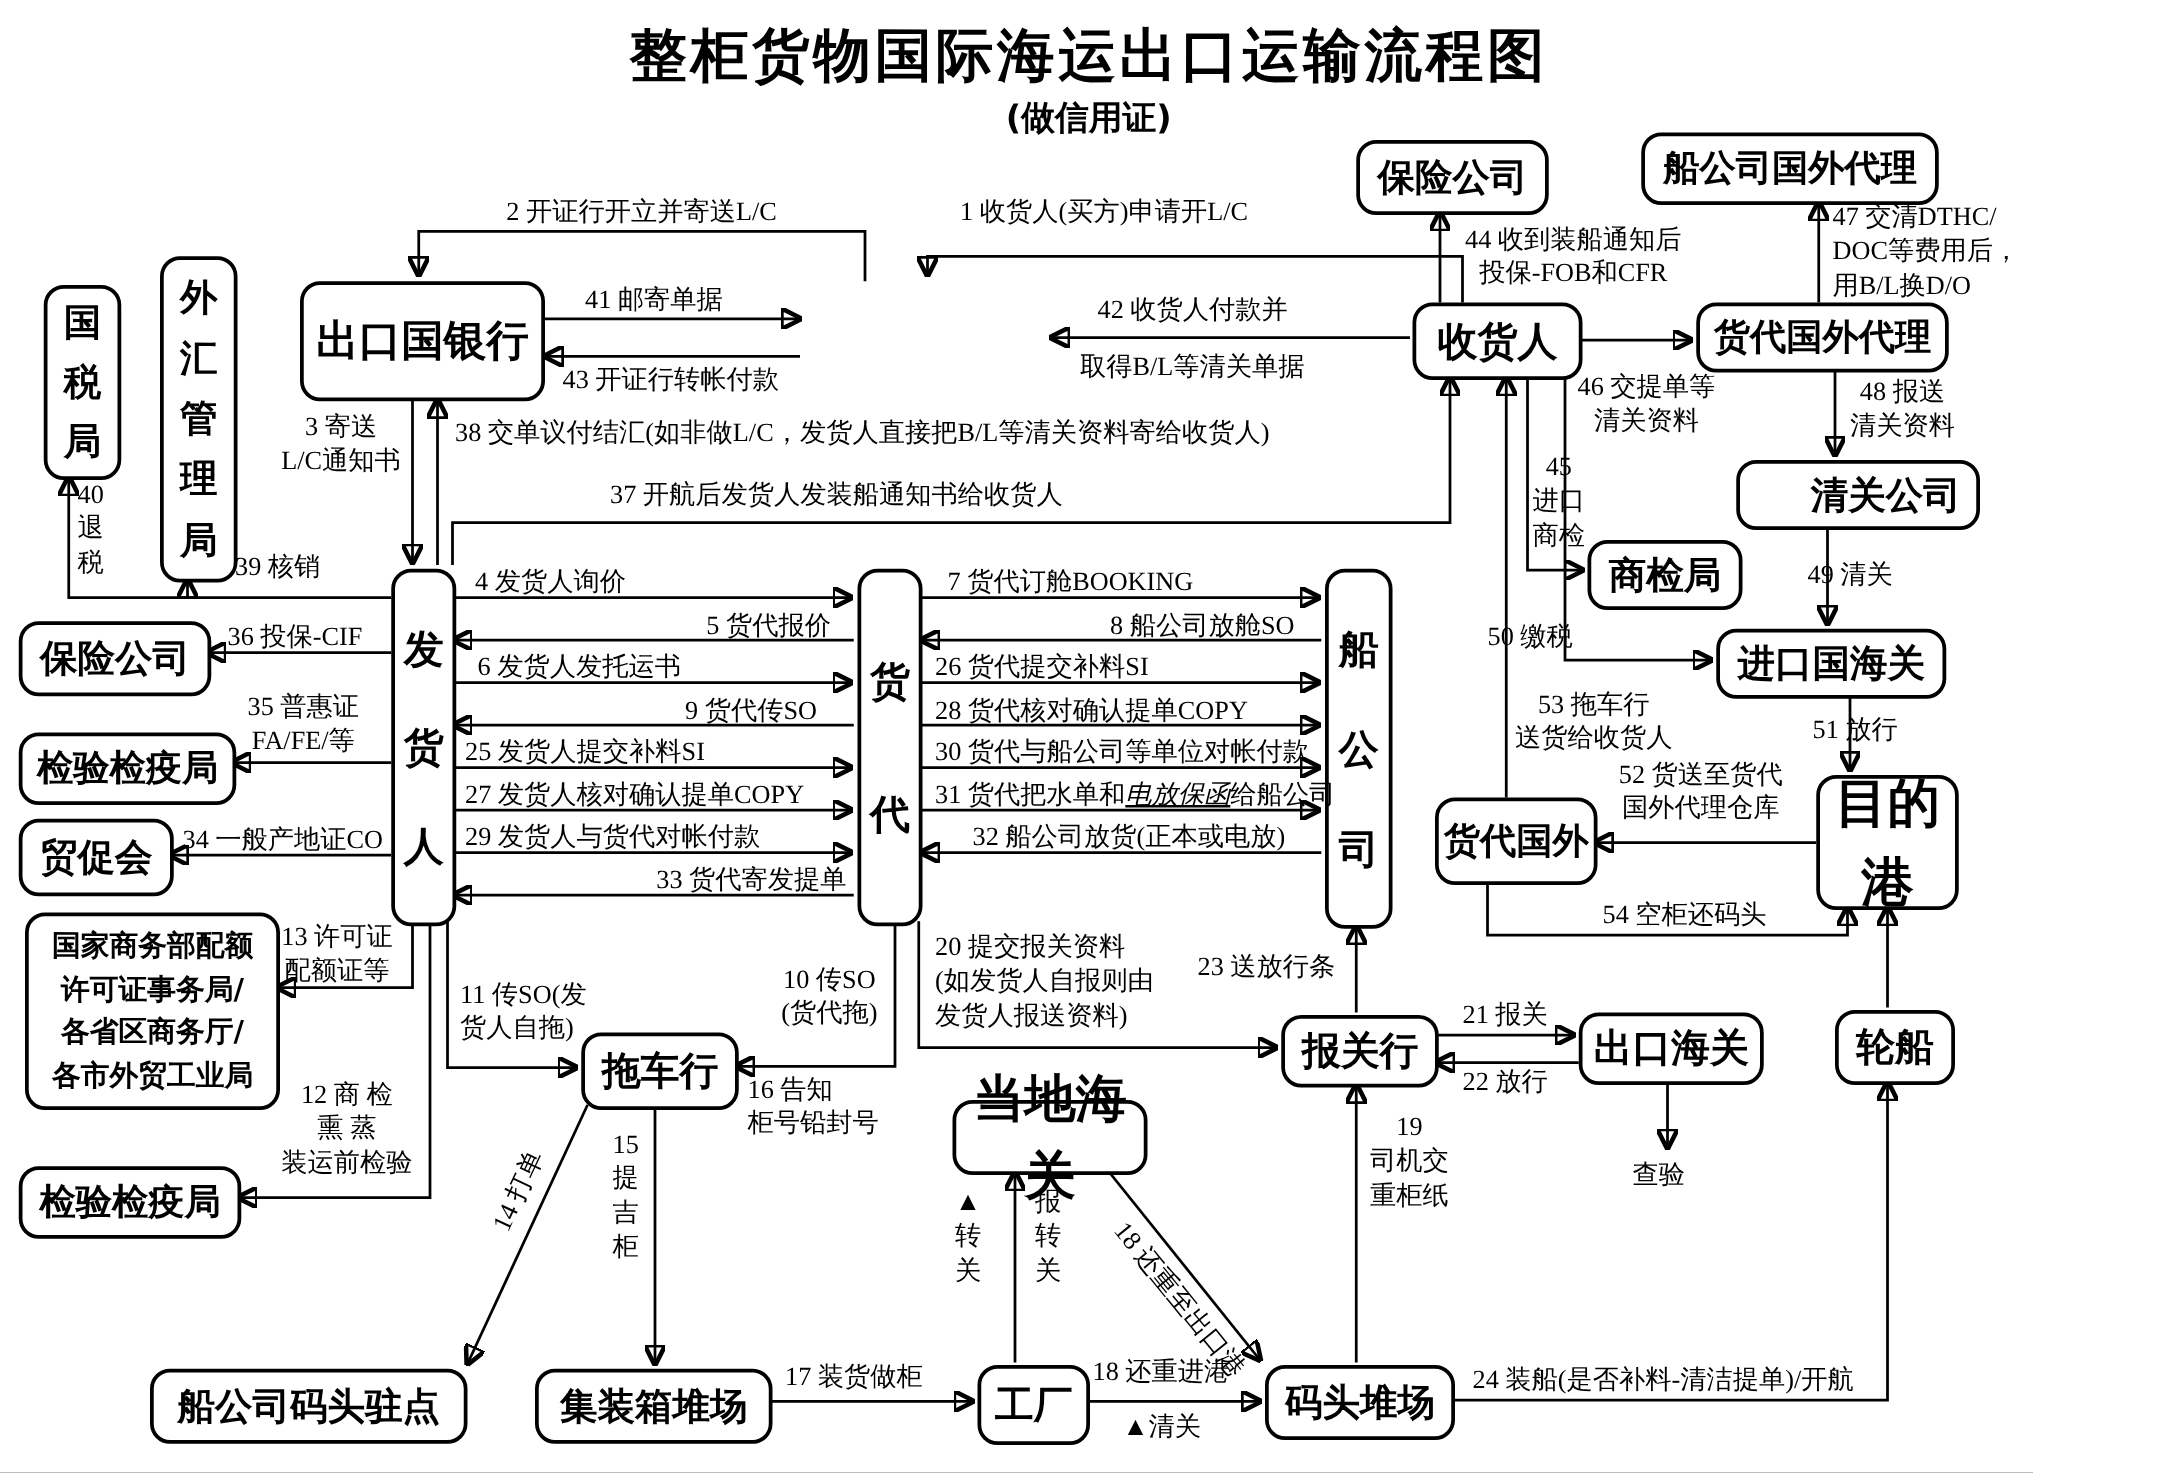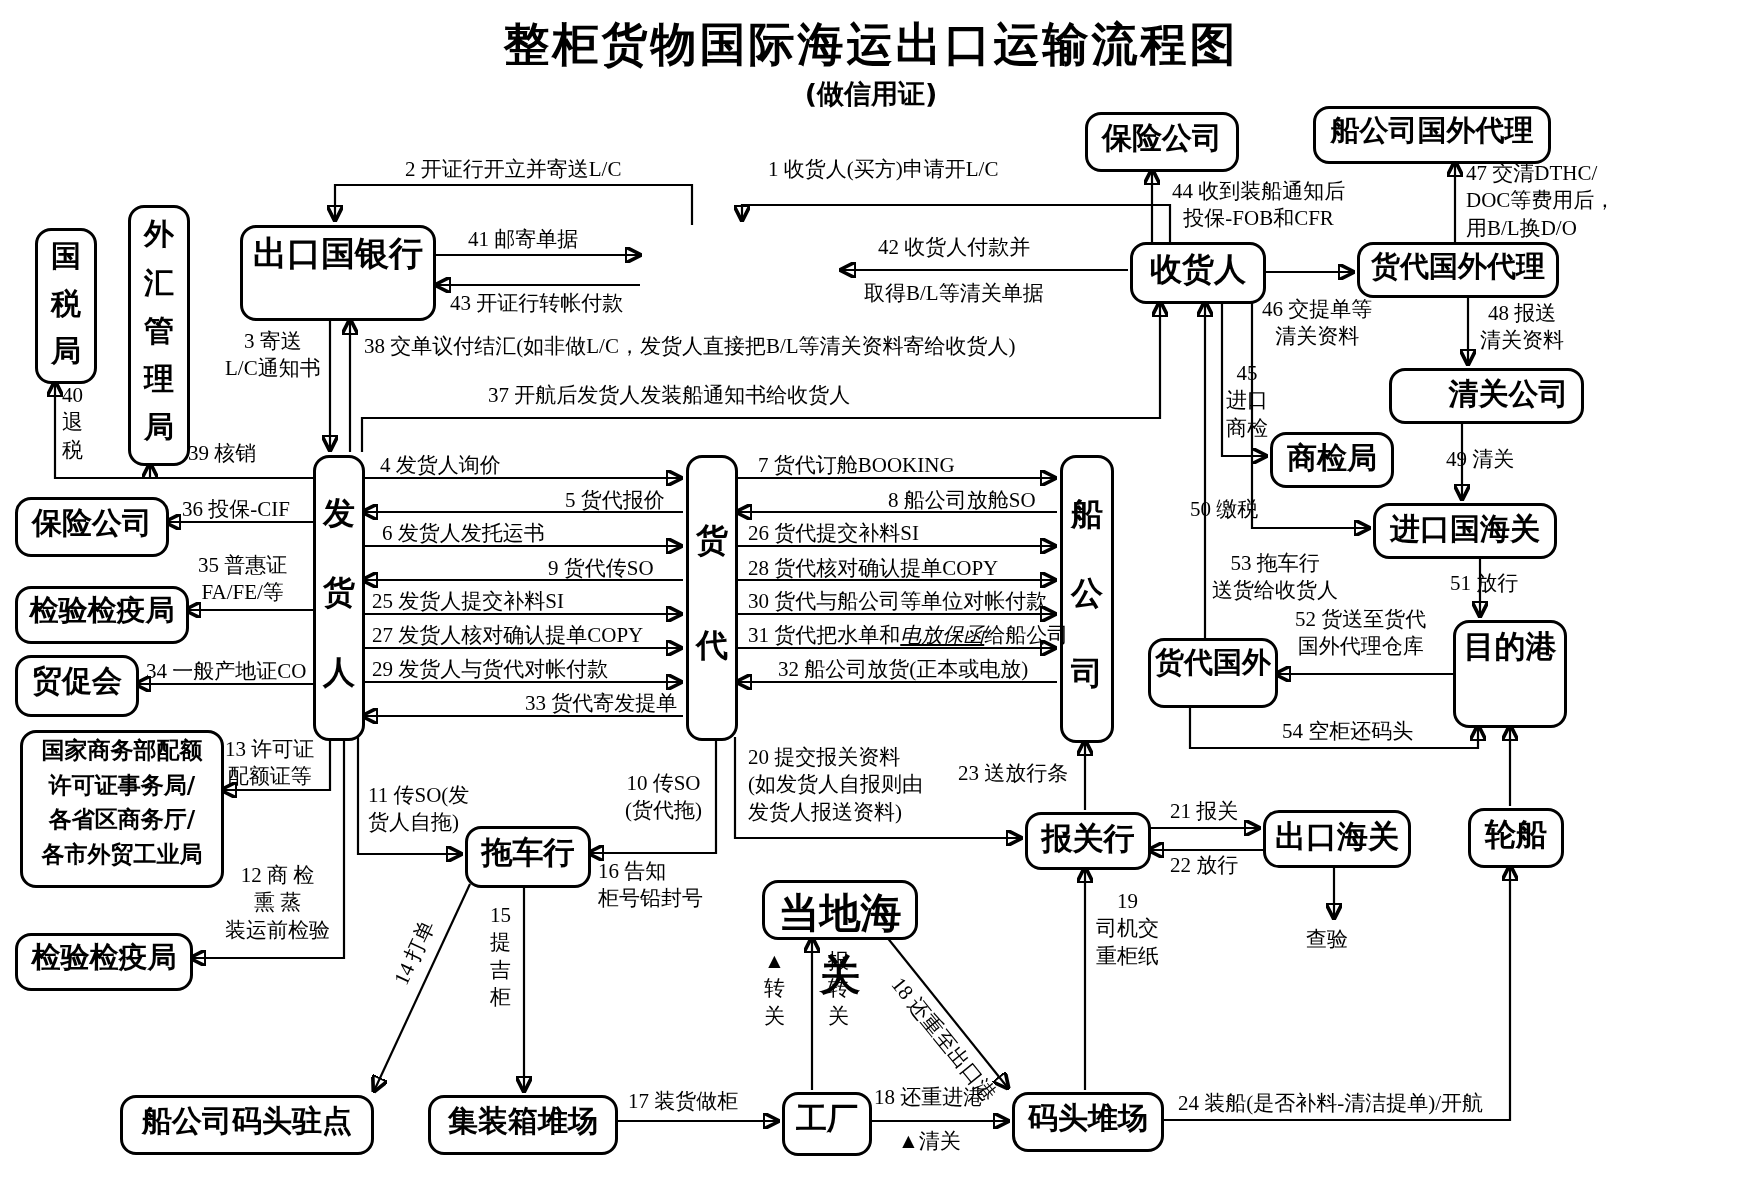--- a/index.html
+++ b/index.html
@@ -2,21 +2,21 @@
 <html><head>
 <meta charset="utf-8">
 <style>
   html,body{margin:0;padding:0;background:#888;}
   #canvas{position:relative;width:1742px;height:1178px;background:#ffffff;overflow:hidden;
           font-family:"Liberation Serif",serif;color:#000;}
   #flow-svg{position:absolute;left:0;top:0;z-index:1;}
   #flow-svg path{fill:none;stroke:#000;stroke-width:2.2px;}
   #flow-svg path.f{marker-end:url(#arr);}
   .box{position:absolute;z-index:2;background:#fff;border:3px solid #000;border-radius:16px;
-       display:flex;justify-content:center;
+       display:flex;align-items:center;justify-content:center;
        font-family:"DejaVu Sans",sans-serif;font-weight:900;}
   .btxt{white-space:pre-line;text-align:center;line-height:1.5;}
   .vtext{display:flex;flex-direction:column;justify-content:space-evenly;align-items:center;height:96%;}
   .lbl{position:absolute;z-index:3;font-size:21px;line-height:1.3;white-space:pre-line;}
   .ctr{text-align:center;}
   .emph{font-style:italic;text-decoration:underline;}
   .rot{transform-origin:left top;}
   #title{position:absolute;left:0;right:0;top:14px;text-align:center;z-index:3;
          font-family:"DejaVu Sans",sans-serif;font-weight:900;font-size:46px;letter-spacing:3px;}
   #subtitle{position:absolute;left:0;right:0;top:76px;text-align:center;z-index:3;
@@ -187,21 +187,21 @@
     </div>
   <div class="box" style="left:1263px;top:810px;width:142px;height:52px;font-size:31px;">
       <div class="btxt">出口海关</div>
     </div>
   <div class="box" style="left:1012px;top:1092px;width:146px;height:54px;font-size:30px;">
       <div class="btxt">码头堆场</div>
     </div>
   <div class="box" style="left:1148px;top:638px;width:124px;height:64px;font-size:29px;">
       <div class="btxt">货代国外</div>
     </div>
-  <div class="box" style="left:1453px;top:620px;width:108px;height:102px;font-size:31px;">
+  <div class="box" style="left:1453px;top:620px;width:108px;height:102px;font-size:42px;">
       <div class="btxt">目的港</div>
     </div>
   <div class="box" style="left:1468px;top:808px;width:90px;height:54px;font-size:31px;">
       <div class="btxt">轮船</div>
     </div>
 
   <div class="lbl" style="left:768px;top:156px;">1 收货人(买方)申请开L/C</div>
   <div class="lbl" style="left:405px;top:156px;text-align:right;">2 开证行开立并寄送L/C</div>
   <div class="lbl" style="left:468px;top:226px;">41 邮寄单据</div>
   <div class="lbl" style="left:450px;top:290px;">43 开证行转帐付款</div>

